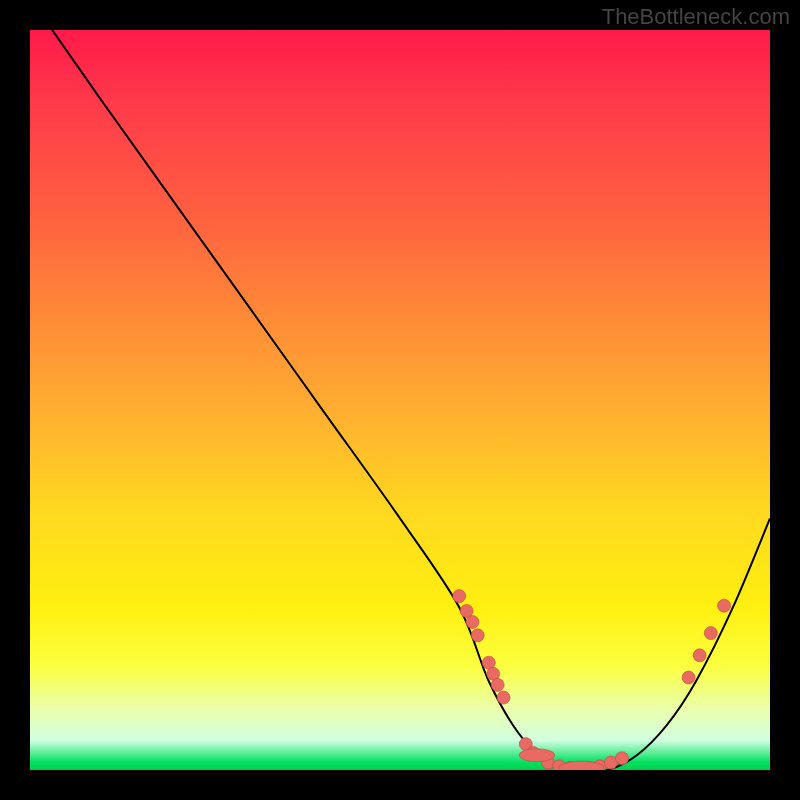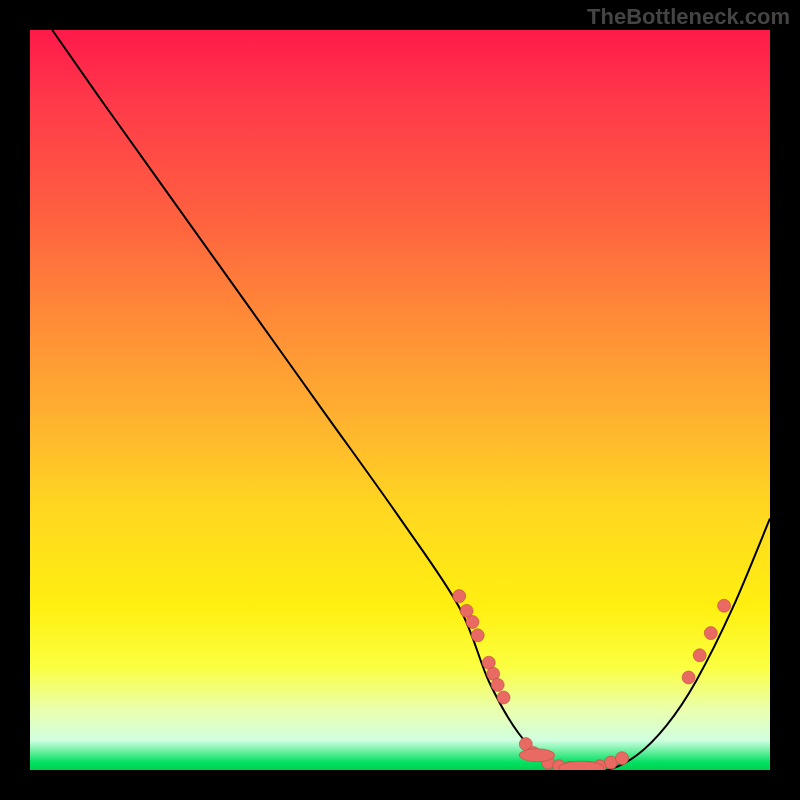--- a/index.html
+++ b/index.html
@@ -9,21 +9,21 @@
     background: #000;
     position: relative;
     font-family: Arial, sans-serif;
   }
   .watermark {
     position: absolute;
     top: 4px;
     right: 10px;
     color: #444;
     font-size: 22px;
-    font-weight: 700;
+    font-weight: 400;
     z-index: 10;
   }
   .plot-area {
     position: absolute;
     left: 30px;
     top: 30px;
     width: 740px;
     height: 740px;
     overflow: hidden;
   }

